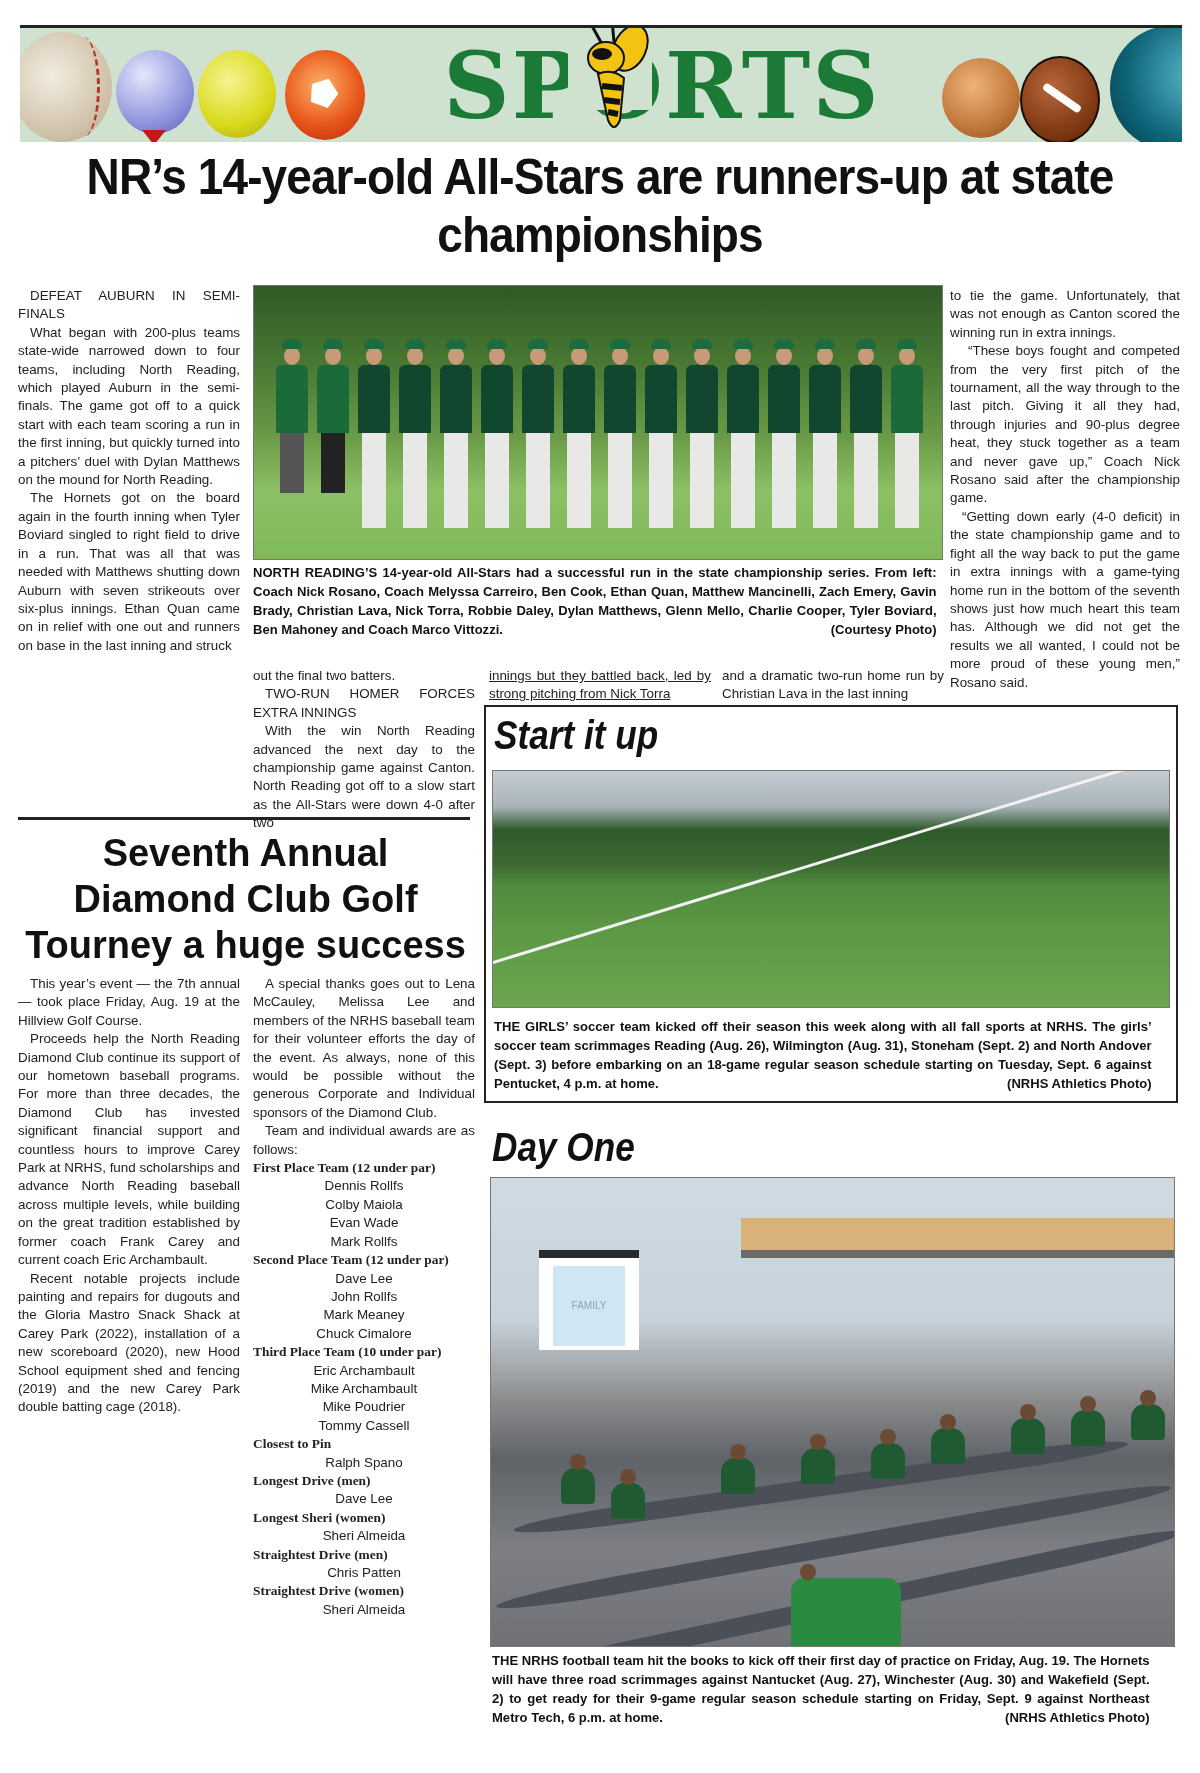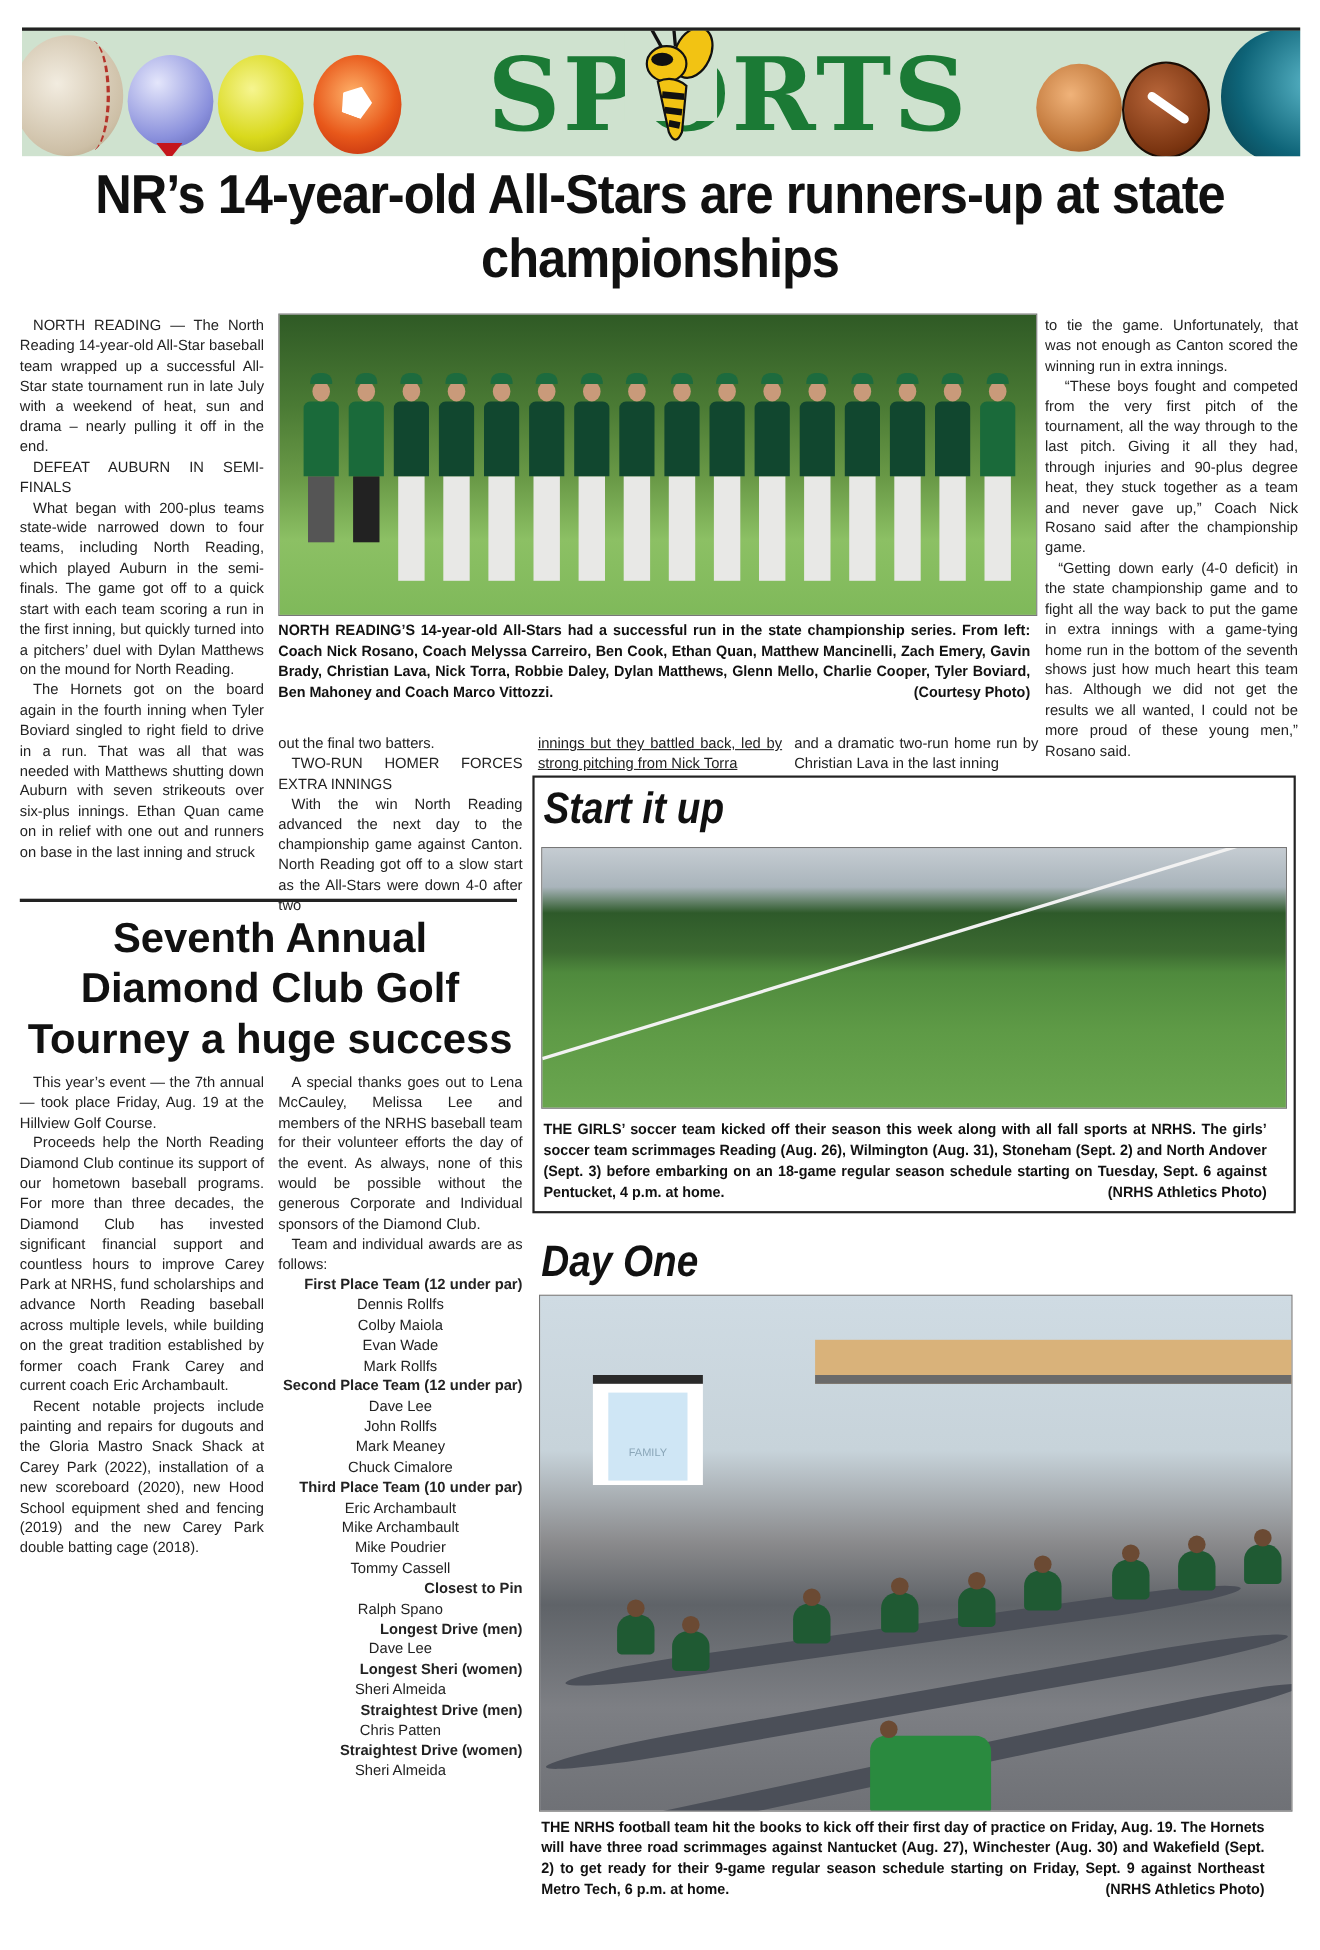--- a/index.html
+++ b/index.html
@@ -41,33 +41,33 @@
   .player { position: absolute; bottom: 22px; width: 32px; border-radius: 12px 12px 3px 3px; }
   .player .cap { position:absolute; top:-8px; left:6px; width:20px; height:10px; background:#1d6b3e; border-radius:8px 8px 0 0; }
   .player .head { position:absolute; top:0; left:8px; width:16px; height:18px; background:#c99a7a; border-radius:50%; }
   .player .shirt { position:absolute; top:18px; left:0; width:32px; height:68px; background:#11472f; border-radius:6px 6px 0 0; }
   .player .pants { position:absolute; top:86px; left:4px; width:24px; height:95px; background:#e8e8e6; }
 
   #divider-1 { left: 18px; top: 817px; width: 452px; height: 3px; background: #222; }
 
   #golf-headline { left: 18px; top: 830px; width: 455px; text-align: center; font-weight: 700; font-size: 38px; line-height: 46px; color: #111; }
 
-  .award-title { text-align: right; font-weight: 700; text-indent: 0 !important; }
+  .award-title { text-align: left; font-weight: 700; text-indent: 0 !important; font-family: Liberation Serif, serif; }
   .award-name { text-align: center; text-indent: 0 !important; }
 
   #start-box { left: 484px; top: 705px; width: 694px; height: 398px; border: 2px solid #222; }
   .photo-head { position: absolute; font-weight: 700; font-style: italic; font-size: 40px; line-height: 46px; color: #111; transform: scaleX(0.88); transform-origin: left top; }
   #soccer-photo { left: 492px; top: 770px; width: 678px; height: 238px;
     background: linear-gradient(180deg, #c5ccd2 0%, #a9b4bb 15%, #2e5a2a 25%, #3c6a31 40%, #4f8a3d 48%, #5e9a46 70%, #6aa64f 100%); }
   #soccer-photo .line { position:absolute; background:#f2f2f2; height:3px; }
 
   #day-photo { left: 490px; top: 1177px; width: 685px; height: 470px;
     background: linear-gradient(180deg, #cfdbe3 0%, #c7d3da 30%, #8a8a8c 48%, #5f6368 60%, #7d7f84 80%, #6f7176 100%); }
   #screen { position:absolute; left: 48px; top: 72px; width: 100px; height: 100px; background:#ffffff; border-top: 8px solid #2a2a2a; }
-  #screen-inner { position:absolute; left: 14px; top: 8px; width: 72px; height: 80px; background:#cfe6f5; color:#8aa6b8; font-size: 10px; text-align:center; padding-top: 50px; }
+  #screen-inner { position:absolute; left: 14px; top: 8px; width: 72px; height: 80px; background:#cfe6f5; color:#8aa6b8; font-size: 10px; text-align:center; padding-top: 34px; }
   #balcony { position:absolute; left: 250px; top: 40px; width: 435px; height: 40px; background:#d9b27a; border-bottom: 8px solid #6a6a6a; }
   .desk { position:absolute; height: 18px; background:#4b4f58; border-radius: 40%/100%; }
   .student { position:absolute; width: 34px; height: 36px; background:#1f5a33; border-radius: 14px 14px 4px 4px; }
   .student::before { content:""; position:absolute; left:9px; top:-14px; width:16px; height:16px; background:#6b4a33; border-radius:50%; }
 </style>
 </head>
 <body>
 
 <div id="banner" class="abs">
   <div class="ball" id="b-baseball"></div>
@@ -87,21 +87,20 @@
     <path d="M34 78 L54 80 M36 92 L52 94 M40 104 L50 106" stroke="#111" stroke-width="6"></path>
   </svg>
   <div class="ball" id="b-basket"></div>
   <div class="ball" id="b-football"></div>
   <div class="ball" id="b-teal"></div>
 </div>
 
 <h1 id="headline" class="abs">NR’s 14-year-old All-Stars are runners-up at state championships</h1>
 
 <div class="col body-text" style="left:18px; top:287px; width:222px;">
-  <p>NORTH READING — The North Reading 14-year-old All-Star baseball team wrapped up a successful All-Star state tournament run in late July with a weekend of heat, sun and drama – nearly pulling it off in the end.</p>
   <p>DEFEAT AUBURN IN SEMI-FINALS</p>
   <p>What began with 200-plus teams state-wide narrowed down to four teams, including North Reading, which played Auburn in the semi-finals. The game got off to a quick start with each team scoring a run in the first inning, but quickly turned into a pitchers’ duel with Dylan Matthews on the mound for North Reading.</p>
   <p>The Hornets got on the board again in the fourth inning when Tyler Boviard singled to right field to drive in a run. That was all that was needed with Matthews shutting down Auburn with seven strikeouts over six-plus innings. Ethan Quan came on in relief with one out and runners on base in the last inning and struck</p>
 </div>
 
 <div id="team-photo" class="photo">
     <div class="player" style="left: 22px; height: 190px;">
       <div class="pants" style="background: rgb(85, 85, 85); height: 60px;"></div>
       <div class="shirt" style="background: rgb(26, 106, 58);"></div>
       <div class="head"></div>

